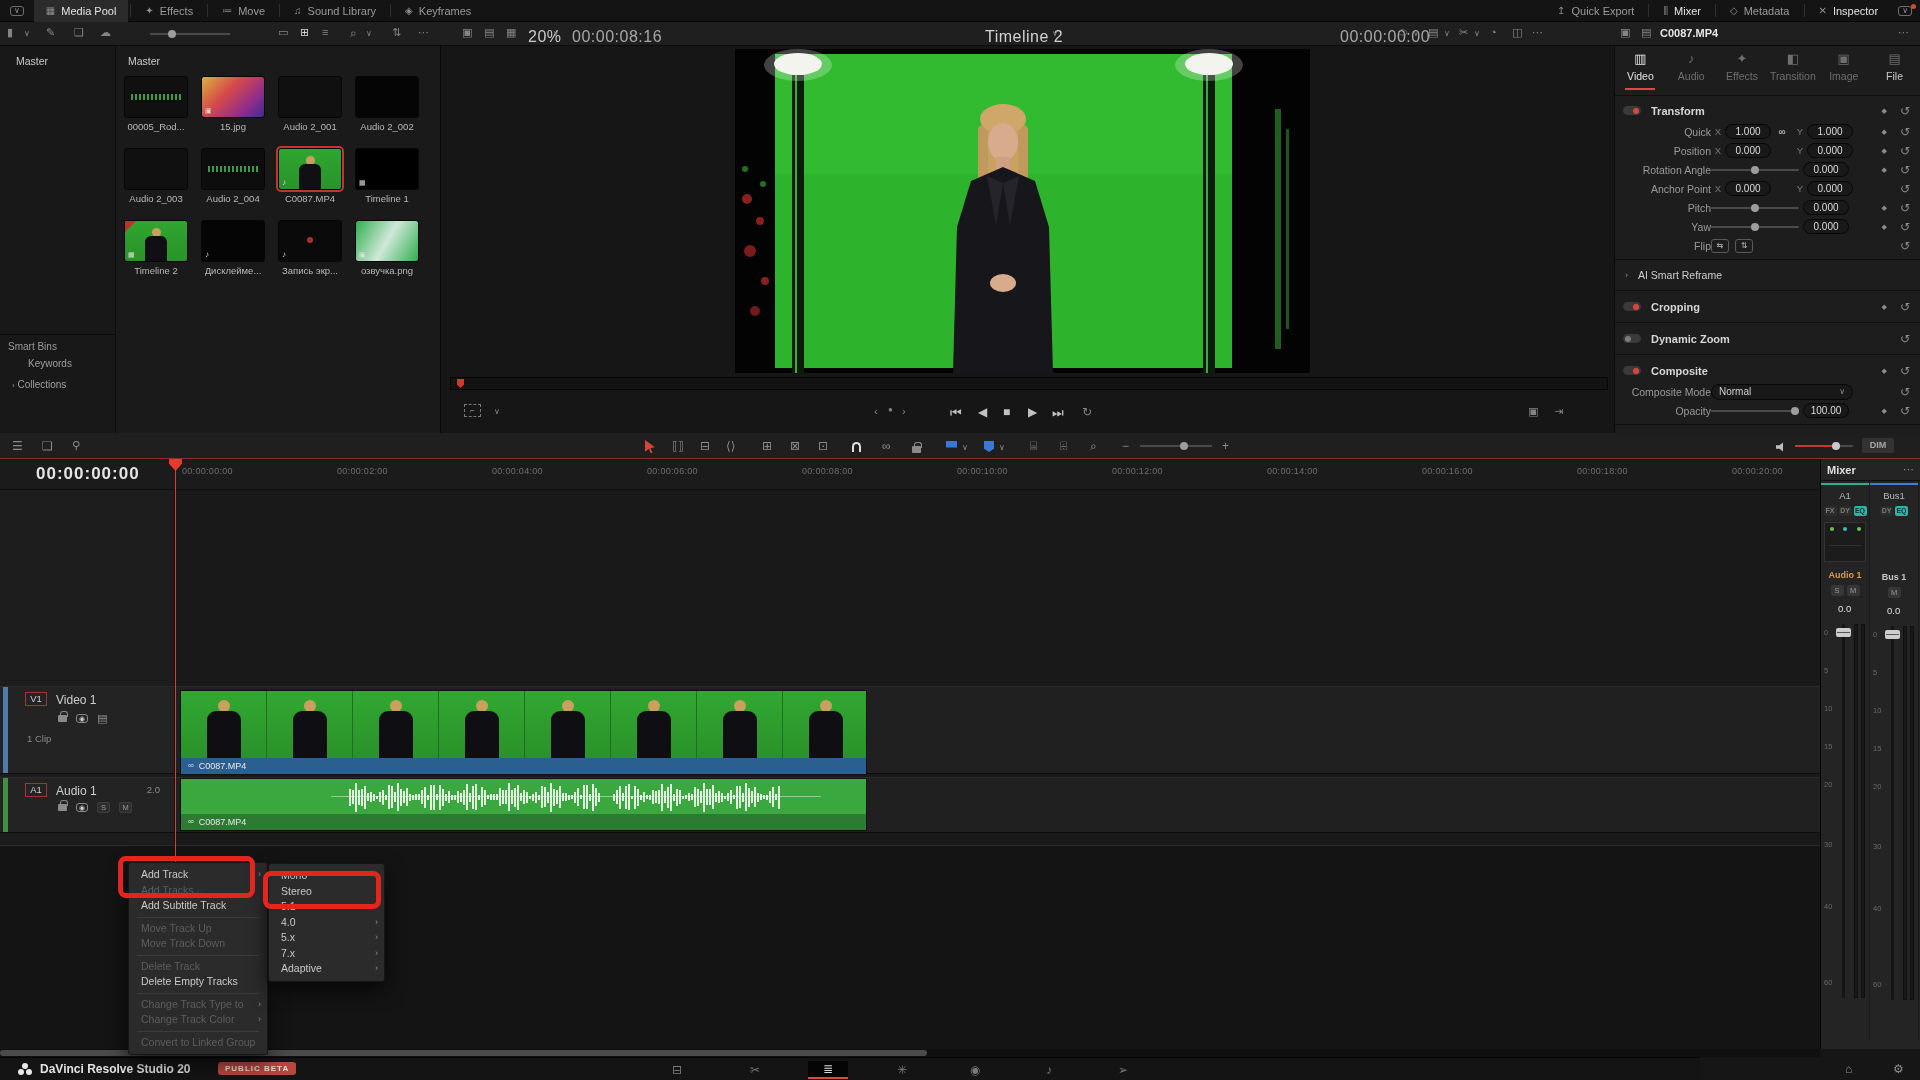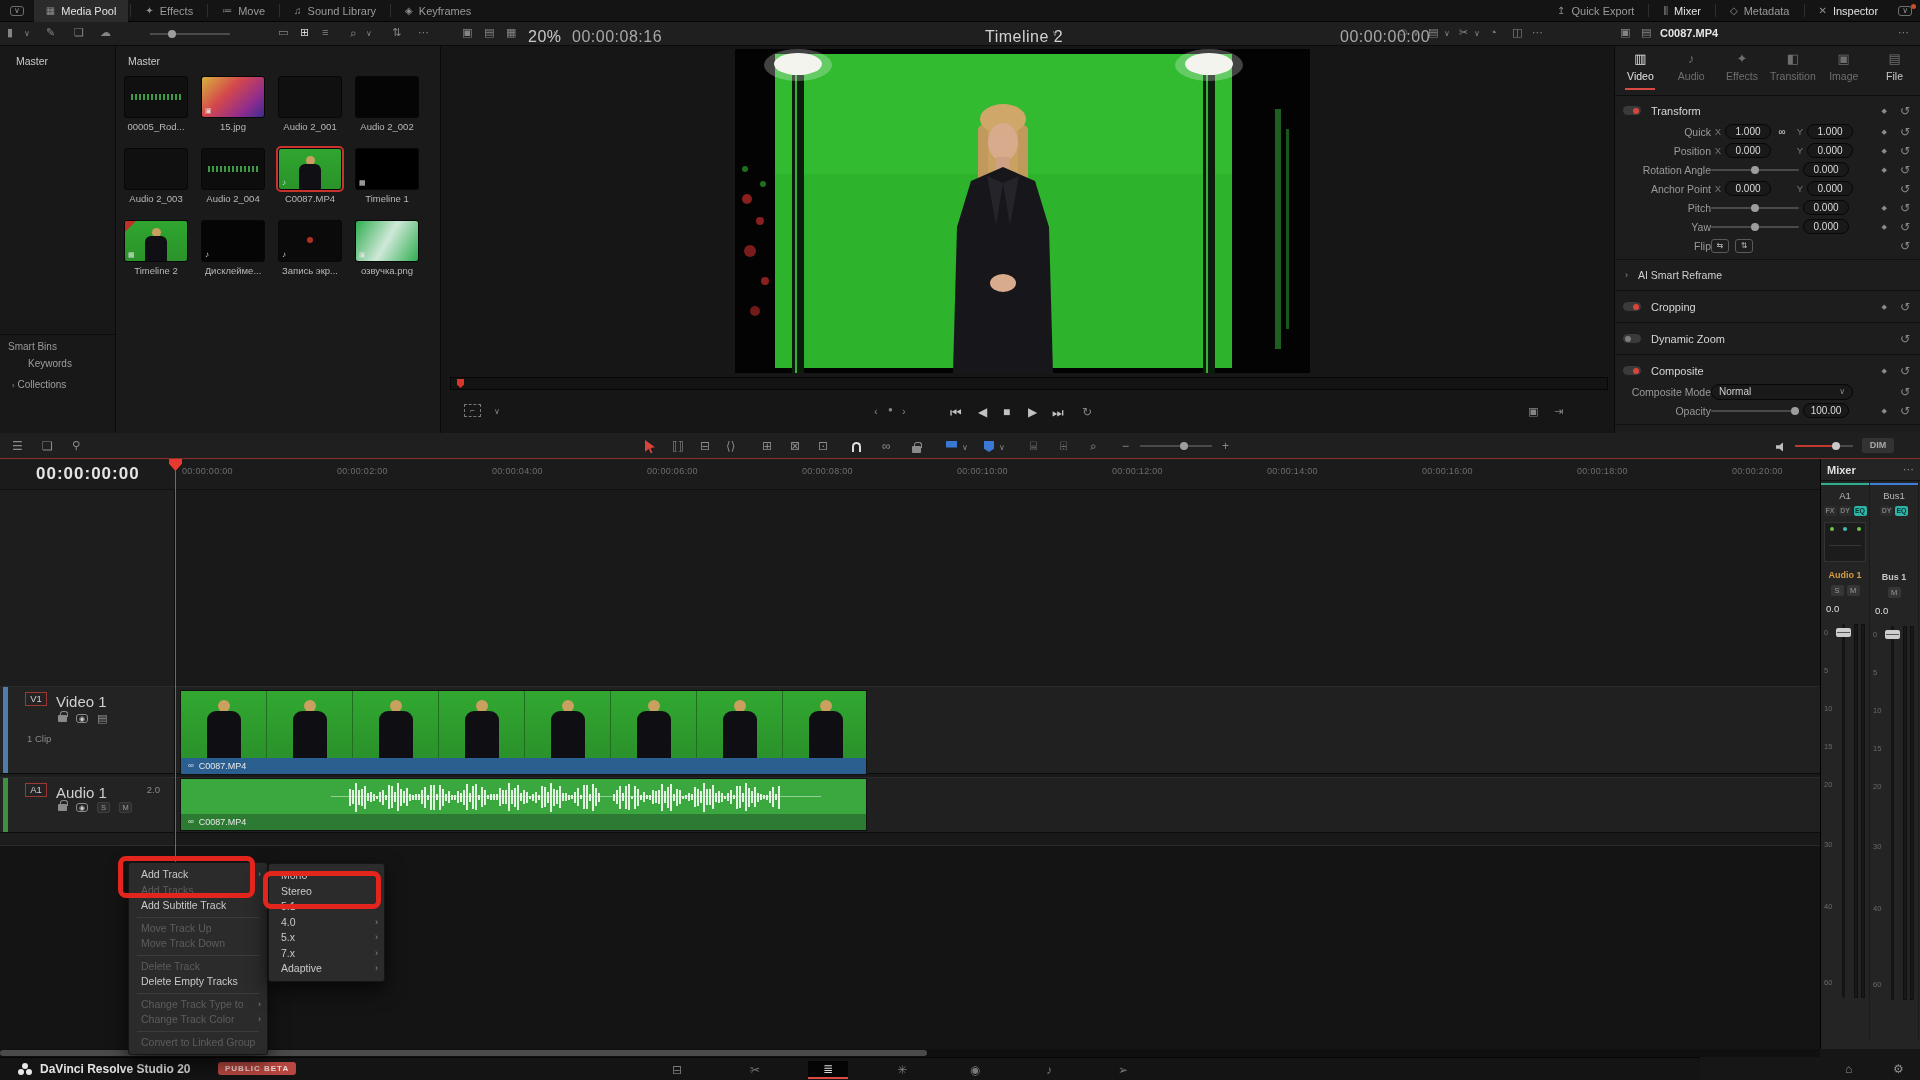--- a/index.html
+++ b/index.html
@@ -37,21 +37,21 @@
   
   #inspector{position:absolute;left:1615px;top:46px;width:305px;height:387px;background:#1d1d1d;overflow:hidden}
   #insp-tabs{display:flex;height:50px;border-bottom:1px solid #0e0e0e}
   .itab{flex:1;display:flex;flex-direction:column;align-items:center;justify-content:center;gap:4px}
   .itab .ticon{font-size:13px;color:#6e6e6e}
   .itab .tlabel{font-size:10.5px;color:#6e6e6e}
   .itab.active .ticon,.itab.active .tlabel{color:#e2e2e2}
   .itab .ul{width:30px;height:2px;background:transparent;margin-top:2px}
   .itab.active .ul{background:#d84a42}
   .isec{display:flex;align-items:center;height:23px;padding:0 10px 0 8px}
-  .isec .slabel{font-weight:normal;font-size:11px;color:#d6d6d6;margin-left:10px}
+  .isec .slabel{font-weight:bold;font-size:11px;color:#d6d6d6;margin-left:10px}
   .irow{display:flex;align-items:center;height:19px;padding-right:10px}
   .row-label{color:#9a9a9a;font-size:10.5px;text-align:right;width:96px;flex:none}
   .ax{color:#787878;font-size:9.5px;width:14px;text-align:center;flex:none}
   .nbox{background:#191919;border:1px solid #060606;border-radius:8px;color:#dcdcdc;font-size:10px;text-align:center;width:46px;height:15px;line-height:13px;flex:none}
   .linkcell{width:22px;text-align:center;color:#cfcfcf;font-size:10px;flex:none}
   .rix{margin-left:auto;display:flex;align-items:center;gap:13px;padding-left:6px}
   .kf{color:#8a8a8a;font-size:7px}
   .rst{color:#8a8a8a;font-size:12px}
   .toggle{width:18px;height:9px;border-radius:5px;background:#3a3a3a;position:relative;flex:none}
   .toggle .dot{position:absolute;top:1.5px;width:6px;height:6px;border-radius:50%}
@@ -70,21 +70,21 @@
   
   #timeline{position:absolute;left:0;top:459px;width:1820px;height:590px;background:#191919}
   #ruler{position:absolute;left:0;top:0;width:1820px;height:31px;background:#1b1b1b;border-bottom:1px solid #101010}
   #bigtc{position:absolute;left:36px;top:5px;font-size:17px;font-weight:bold;color:#e4e4e4;letter-spacing:1px}
   .rlabel{position:absolute;top:7px;font-size:9px;color:#6e6e6e;letter-spacing:.3px}
   #headcol{position:absolute;left:0;top:31px;width:175px;height:559px;background:#1d1d1d;border-right:1px solid #0c0c0c}
   .trackrow{position:absolute;left:0;width:1820px;background:#202020;border-top:1px solid #2a2a2a;border-bottom:1px solid #0c0c0c}
   .thead{position:absolute;left:0;top:0;bottom:0;width:175px;background:#232323;border-right:1px solid #0c0c0c}
   .tstrip{position:absolute;left:3px;top:0;bottom:0;width:5px}
   .tnum{position:absolute;left:25px;top:5px;width:22px;height:14px;border:1px solid #9c3832;color:#cfcfcf;font-size:9.5px;text-align:center;line-height:12px}
-  .tname{position:absolute;left:56px;top:6px;font-size:15px;color:#cfcfcf}
+  .tname{position:absolute;left:56px;top:6px;font-size:12px;color:#cfcfcf}
   .tmeta{position:absolute;right:14px;top:6px;font-size:9.5px;color:#8a8a8a}
   .ticons{position:absolute;left:58px;top:26px;display:flex;gap:9px;align-items:center}
   .chip{width:13px;height:11px;background:#2e2e2e;border:1px solid #3d3d3d;border-radius:2px;color:#9a9a9a;font-size:7.5px;text-align:center;line-height:10px}
   .tcount{position:absolute;left:27px;top:46px;font-size:9.5px;color:#8a8a8a}
   
   #vclip{position:absolute;left:180px;top:3px;width:687px;height:85px;border:1px solid #101010}
   #vclip-thumbs{position:absolute;left:0;top:0;width:685px;height:69px;display:flex;overflow:hidden;background:#2a8f2a}
   .fthumb{position:relative;width:86px;height:69px;flex:none;background:linear-gradient(#31a831,#2a912a);border-right:1px solid #1f6f1f}
   .fthumb:before{content:"";position:absolute;left:50%;top:9px;width:12px;height:12px;margin-left:-6px;border-radius:50%;background:#caa05e}
   .fthumb:after{content:"";position:absolute;left:50%;top:20px;width:34px;height:49px;margin-left:-17px;border-radius:9px 9px 0 0;background:#0f0f13}
@@ -101,21 +101,21 @@
   .accent{height:2px;width:100%}
   .sid{text-align:center;font-size:9.5px;color:#b8b8b8;padding:5px 0}
   .chiprow{display:flex;justify-content:center;gap:2px}
   .schip{min-width:13px;height:10px;border-radius:2px;background:#2c2c2c;color:#7c7c7c;font-size:7px;font-weight:bold;text-align:center;line-height:10px;padding:0 1px}
   .schip.on{background:#2fb3a6;color:#06332f}
   .eqbox{margin:6px auto 0;width:42px;height:40px;background:#1c1c1c;border:1px solid #333;position:relative}
   .eqbox i{position:absolute;top:4px;width:4px;height:4px;border-radius:50%}
   .sname{text-align:center;font-size:9px;font-weight:bold;margin-top:8px}
   .sbtns{display:flex;justify-content:center;gap:3px;margin-top:5px}
   .sbtn{width:13px;height:11px;background:#363636;border-radius:2px;color:#9a9a9a;font-size:7.5px;text-align:center;line-height:11px}
-  .slevel{font-size:9.5px;color:#e0e0e0;margin:7px 0 0 5px}
+  .slevel{font-size:9.5px;color:#e0e0e0;margin:7px 0 0 17px}
   .fader{position:relative;height:388px;margin-top:4px}
   .fscale{position:absolute;left:3px;font-size:7.5px;color:#6a6a6a}
   .ftrack{position:absolute;left:21px;top:6px;bottom:8px;width:3px;background:#141414;border-radius:2px}
   .fthumb2{position:absolute;left:15px;top:10px;width:15px;height:9px;background:#cdcdcd;border-radius:2px}
   .fthumb2:after{content:"";position:absolute;left:1px;right:1px;top:4px;height:1px;background:#555}
   .meter{position:absolute;top:6px;bottom:8px;width:4px;background:#181818;border:1px solid #101010}
   
   .menu{position:absolute;background:#2b2b2b;border:1px solid #151515;border-radius:3px;box-shadow:0 8px 20px rgba(0,0,0,.65);padding:4px 0;z-index:50}
   .ctx-item{height:15.5px;line-height:15.5px;padding:0 16px 0 12px;font-size:10.5px;color:#c9c9c9;position:relative;white-space:nowrap}
   .ctx-item.dis{color:#5d5d5d}

